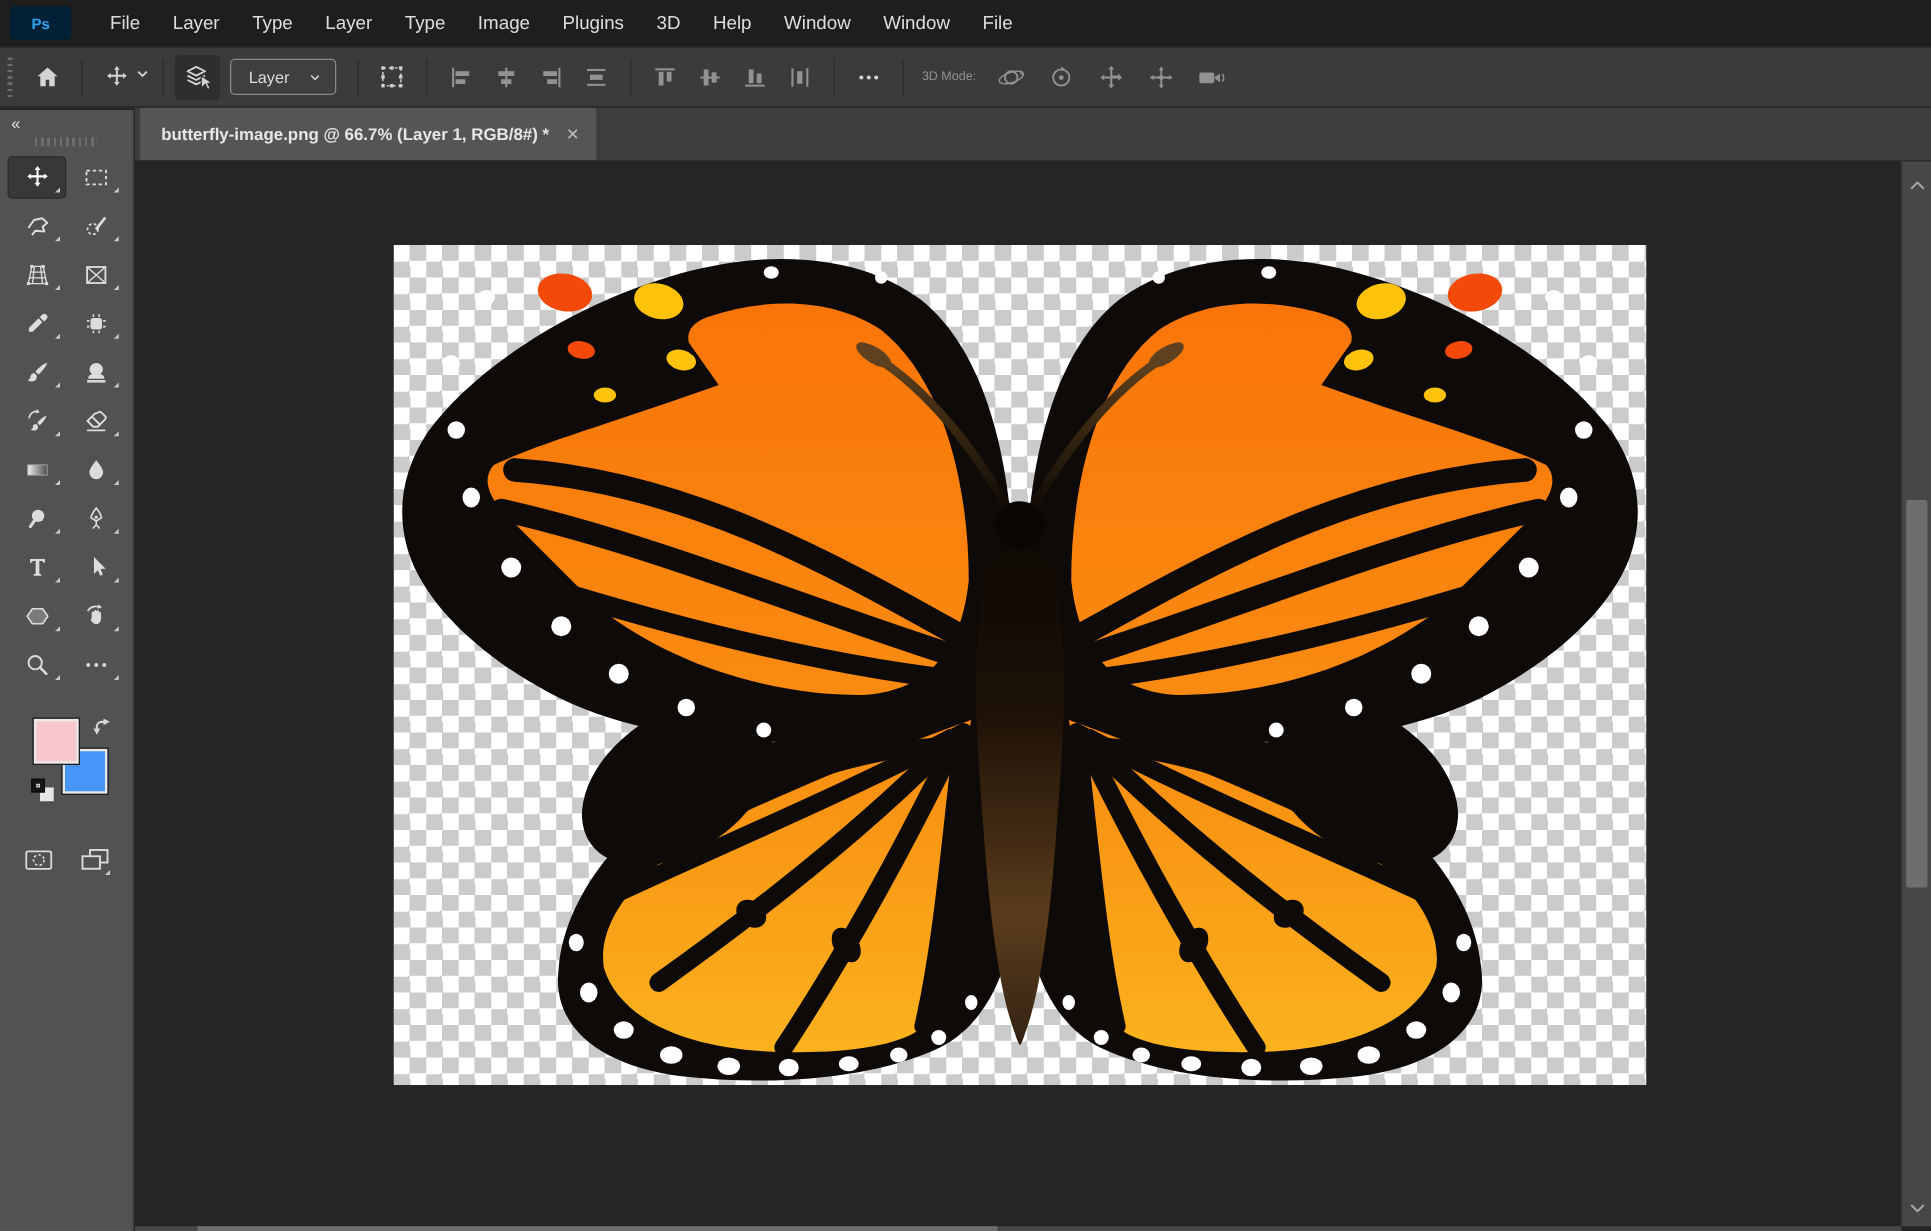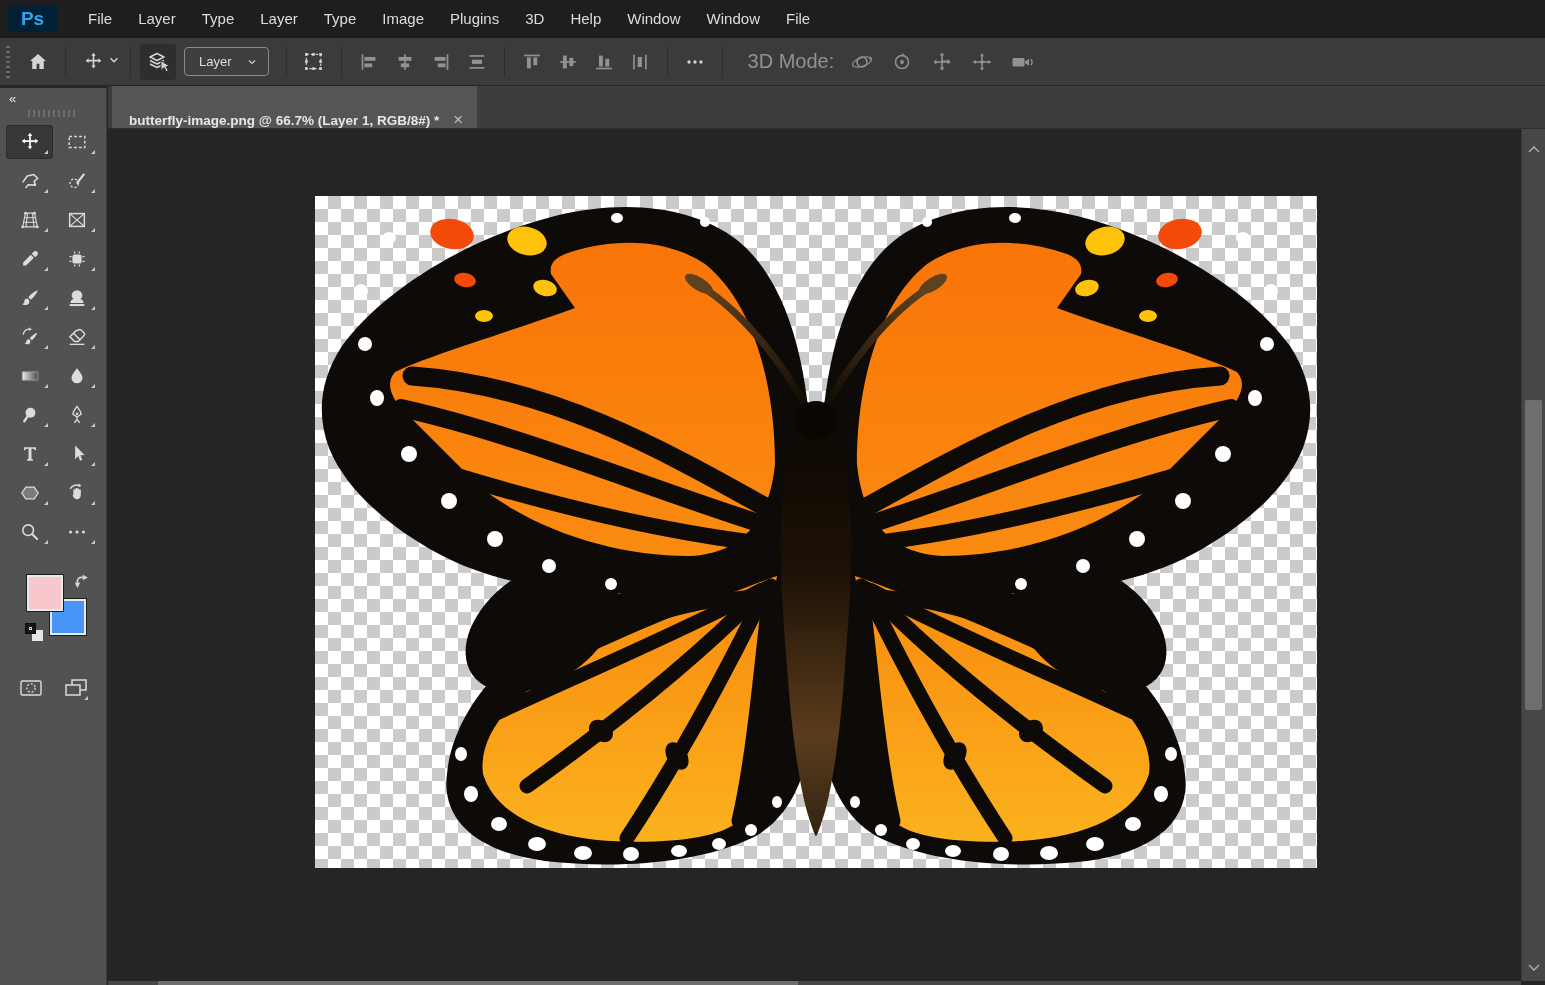--- a/index.html
+++ b/index.html
@@ -4,41 +4,41 @@
 <style>
   html,body{margin:0;padding:0;background:#111;}
   body{width:1545px;height:985px;overflow:hidden;font-family:"Liberation Sans",sans-serif;
        -webkit-font-smoothing:antialiased;}
   #app{position:relative;width:1545px;height:985px;background:var(--pasteboard_bg);}
 
   
   .menubar{position:absolute;left:0;top:0;right:0;height:37px;background:var(--menu_bar_bg);
            display:flex;align-items:center;z-index:5;}
   .ps-logo{width:49px;height:27px;margin-left:8px;border-radius:4px;background:var(--logo_bg);
-           color:var(--accent_blue);font-weight:bold;font-size:19px;display:flex;
+           color:var(--accent_blue);font-weight:bold;font-size:12px;display:flex;
            align-items:center;justify-content:center;}
   .menu-items{display:flex;margin-left:18px;}
   .menu-item{color:var(--text_color);font-size:15px;padding:4px 13px;line-height:37px;cursor:default;}
 
   
   .optionsbar{position:absolute;left:0;top:37px;right:0;height:49px;background:var(--options_bar_bg);
               border-top:1px solid #202020;border-bottom:1px solid #262626;display:flex;
               align-items:center;box-sizing:border-box;z-index:4;}
   .ob-grip{width:4px;height:32px;margin:0 10px 0 6px;
            background:repeating-linear-gradient(180deg,#6b6b6b 0 2px,transparent 2px 5px);}
   .ob-btn{width:36px;height:36px;display:flex;align-items:center;justify-content:center;
           color:var(--icon_color);border-radius:4px;}
   .ob-btn.pressed{background:var(--pressed_bg);}
   .ob-sep{width:1px;height:30px;background:var(--separator);margin:0 9px;}
   .ob-dim{color:var(--icon_dim) !important;}
   .chev{color:var(--icon_color);margin-left:-4px;}
   .layer-select{display:flex;align-items:center;gap:14px;height:27px;padding:0 10px 0 14px;
                 border:1px solid #8a8a8a;border-radius:4px;color:var(--text_color);
                 font-size:13px;margin:0 8px;background:#3f3f3f;}
-  .threed-label{color:var(--icon_dim);font-size:20px;margin:0 10px 0 16px;}
+  .threed-label{color:var(--icon_dim);font-size:10px;margin:0 10px 0 6px;}
   .ob-icons3d{display:flex;gap:4px;}
 
   
   .main{position:absolute;left:0;top:86px;right:0;bottom:0;}
 
   
   .toolpanel{position:absolute;left:0;top:2px;bottom:0;width:107px;background:var(--panel_bg);
              border-right:1px solid #3c3c3c;box-sizing:border-box;}
   .tp-collapse{color:#e2e2e2;font-size:13px;letter-spacing:1px;padding:3px 0 0 9px;}
   .tp-grip{width:50px;height:7px;margin:4px auto 8px auto;
@@ -61,21 +61,21 @@
   .defaults .w{position:absolute;right:0;bottom:0;width:11px;height:11px;background:#e6e6e6;}
   .defaults .b{position:absolute;left:0;top:0;width:11px;height:11px;background:#161616;
                outline:1px solid #d9d9d9;outline-offset:-11px;border:1px solid #0a0a0a;box-sizing:border-box;}
   .maskrow{display:flex;justify-content:space-around;padding:0 8px;margin-top:10px;color:#d6d6d6;}
   .maskrow .tool{width:34px;}
 
   
   .workarea{position:absolute;left:108px;top:0;right:0;bottom:0;}
   .tabbar{position:absolute;left:0;top:0;right:0;height:43px;background:var(--tab_bar_bg);
           border-bottom:1px solid #2e2e2e;box-sizing:border-box;display:flex;align-items:stretch;}
-  .doc-tab{display:flex;align-items:flex-end;gap:14px;background:var(--tab_active_bg);
+  .doc-tab{display:flex;align-items:center;gap:14px;background:var(--tab_active_bg);
            padding:0 14px 0 17px;margin-left:4px;font-size:13.5px;font-weight:bold;
            color:#e6e6e6;white-space:nowrap;}
   .tab-close{font-weight:normal;font-size:17px;color:#bdbdbd;line-height:1;}
 
   .pasteboard{position:absolute;left:0;top:43px;right:0;bottom:0;background:var(--pasteboard_bg);
               overflow:hidden;}
   .canvas{position:absolute;left:207px;top:67px;width:1002px;height:672px;
           background:conic-gradient(var(--checker_dark) 0 25%,var(--checker_light) 0 50%,
                      var(--checker_dark) 0 75%,var(--checker_light) 0) 0 0/26px 26px;}
   .canvas svg{position:absolute;left:0;top:0;}

